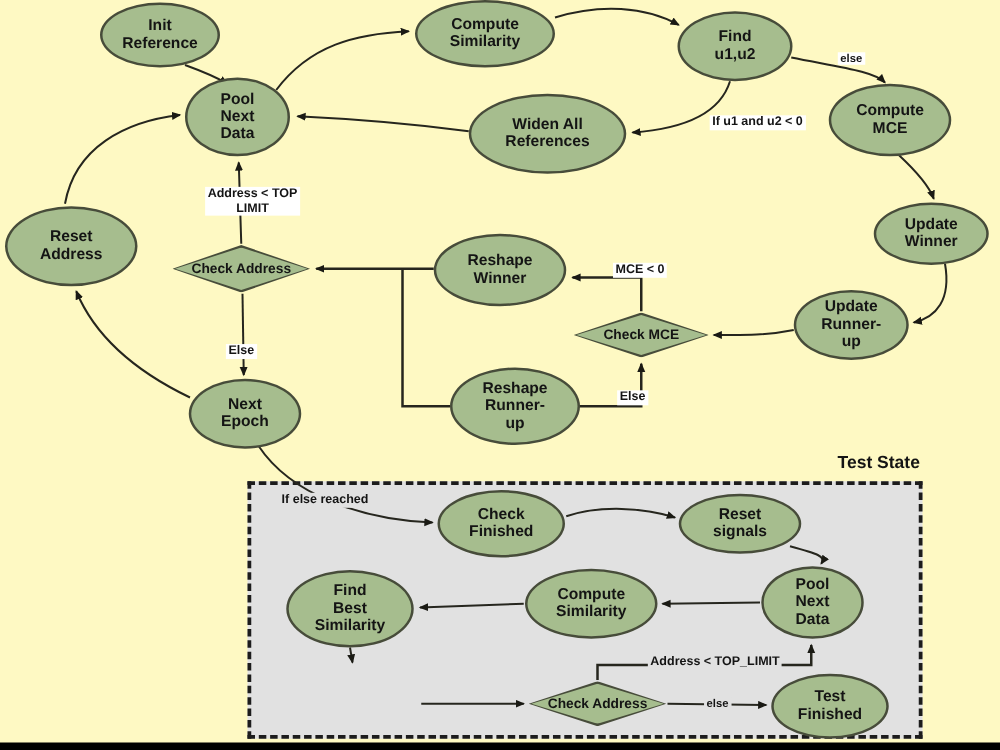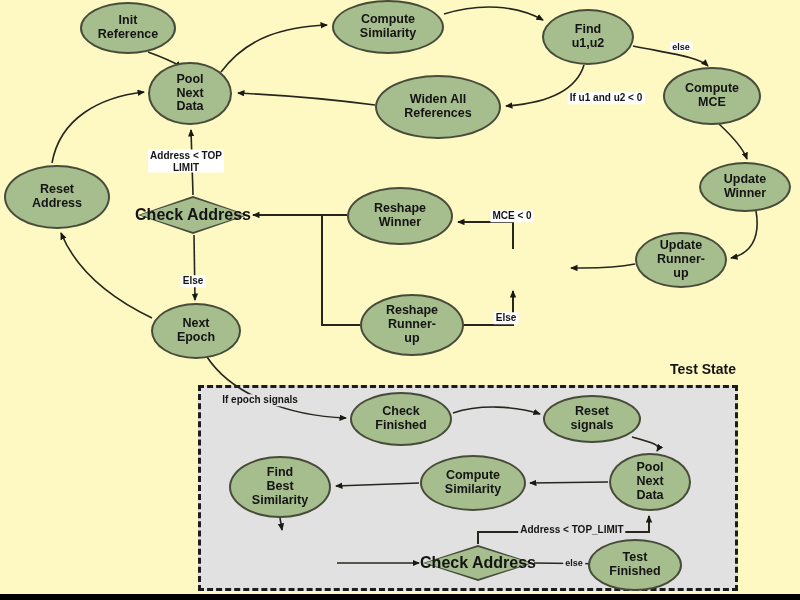--- a/index.html
+++ b/index.html
@@ -23,21 +23,21 @@
     font-size:12.5px;line-height:1.1;white-space:pre-line;
   }
   .diamond{position:absolute;}
   .d-outer,.d-inner{
     position:absolute;clip-path:polygon(50% 0,100% 50%,50% 100%,0 50%);
   }
   .d-outer{inset:0;background:#474c3a;}
   .d-inner{inset:2px;background:#a6bd8e;}
   .d-label{
     position:absolute;inset:0;display:flex;align-items:center;justify-content:center;
-    font-weight:bold;font-size:16px;color:#141414;white-space:nowrap;
+    font-weight:bold;font-size:11px;color:#141414;white-space:nowrap;
   }
   .elabel{
     position:absolute;transform:translate(-50%,-50%);
     font-weight:bold;font-size:10px;color:#141414;line-height:1.15;
     text-align:center;white-space:pre-line;background:#ffffff;padding:0 2px;
   }
   .elabel.tiny{font-size:9px;}
   .elabel.on-gray{background:#e1e1e1;}
   #box-title{
     position:absolute;left:658px;top:361px;width:90px;text-align:center;
@@ -112,50 +112,55 @@
 Epoch</span></div>
   <div class="node" style="left:360px;top:294px;width:104px;height:62px;"><span>Reshape
 Runner-
 up</span></div>
 
   <div class="diamond" style="left:138px;top:196px;width:110px;height:38px;">
     <div class="d-outer"></div>
     <div class="d-inner"></div>
     <span class="d-label">Check Address</span>
   </div>
+  <div class="diamond" style="left:459px;top:250px;width:108px;height:36px;">
+    <div class="d-outer"></div>
+    <div class="d-inner"></div>
+    <span class="d-label">Check MCE</span>
+  </div>
 
   <div class="node" style="left:350px;top:392px;width:102px;height:54px;"><span>Check
 Finished</span></div>
   <div class="node" style="left:543px;top:395px;width:98px;height:48px;"><span>Reset
 signals</span></div>
   <div class="node" style="left:229px;top:456px;width:102px;height:62px;"><span>Find
 Best
 Similarity</span></div>
   <div class="node" style="left:420px;top:455px;width:106px;height:56px;"><span>Compute
 Similarity</span></div>
   <div class="node" style="left:609px;top:453px;width:82px;height:58px;"><span>Pool
 Next
 Data</span></div>
-  <div class="node" style="left:588px;top:539px;width:94px;height:52px;"><span>Test
+  <div class="node" style="left:617px;top:539px;width:94px;height:52px;"><span>Test
 Finished</span></div>
 
   <div class="diamond" style="left:423px;top:545px;width:110px;height:36px;">
     <div class="d-outer"></div>
     <div class="d-inner"></div>
     <span class="d-label">Check Address</span>
   </div>
 
-  <div class="elabel" style="left:186px;top:161px;">Address &lt; TOP
+  <div class="elabel" style="left:202px;top:161px;">Address &lt; TOP
 LIMIT</div>
   <div class="elabel" style="left:193px;top:281px;">Else</div>
   <div class="elabel" style="left:512px;top:216px;">MCE &lt; 0</div>
   <div class="elabel" style="left:506px;top:318px;">Else</div>
   <div class="elabel tiny" style="left:681px;top:47px;">else</div>
   <div class="elabel" style="left:578px;top:98px;margin-left:28px;">If u1 and u2 &lt; 0</div>
-  <div class="elabel on-gray" style="left:260px;top:400px;">If epoch signals</div>
+  <div class="elabel on-gray" style="left:260px;top:400px;">If else reached</div>
   <div class="elabel on-gray" style="left:572px;top:530px;">Address &lt; TOP_LIMIT</div>
   <div class="elabel on-gray tiny" style="left:574px;top:563px;">else</div>
 
   <div id="box-title">Test State</div>
 
   <div id="bottom-bar"></div>
 
 </div>
 
 </body></html>

